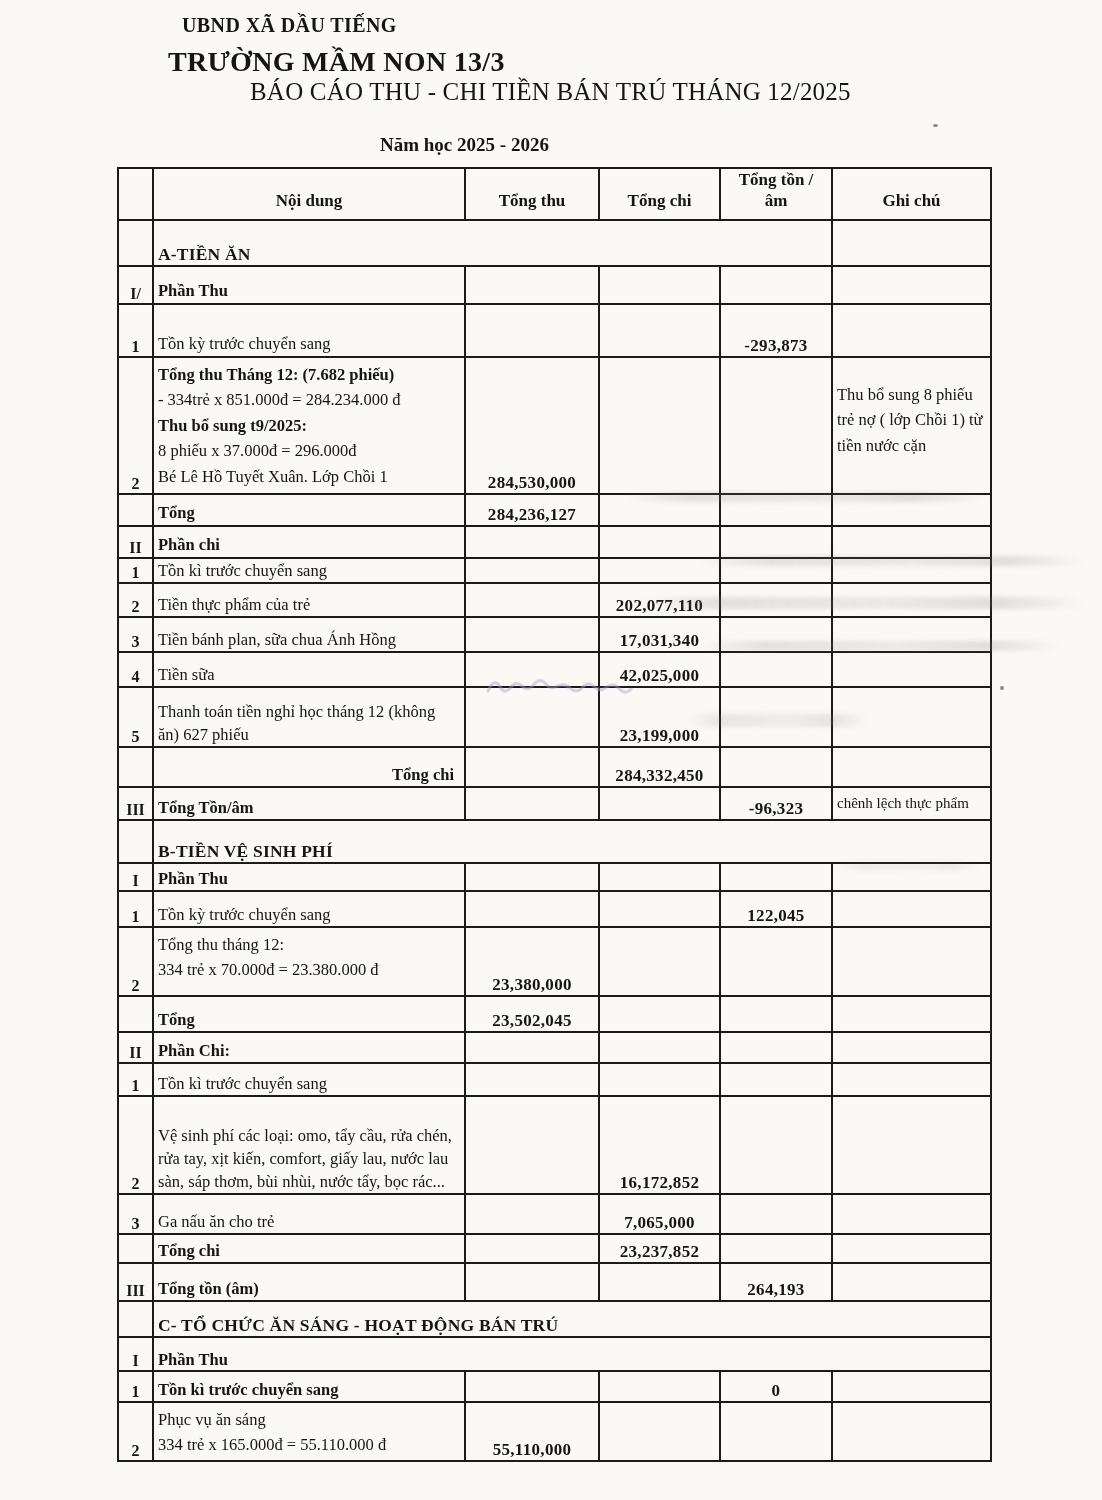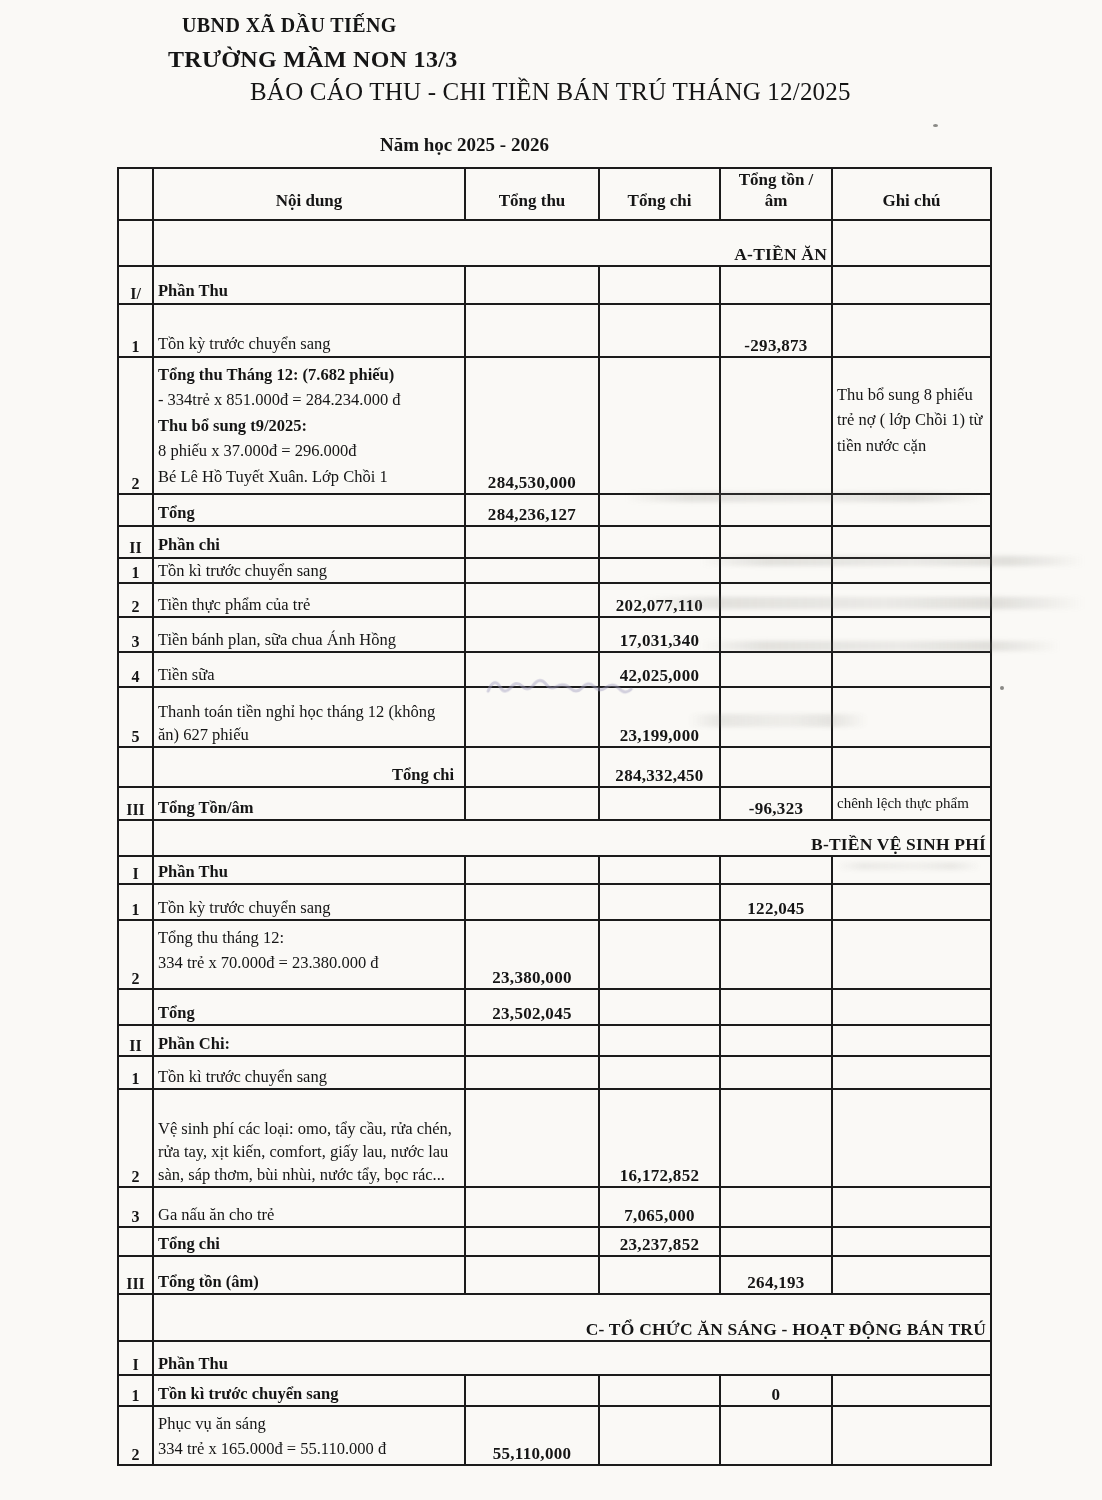--- a/index.html
+++ b/index.html
@@ -9,21 +9,21 @@
     font-family:"Liberation Serif","DejaVu Serif",serif;
     color:#151515;
   }
   .sheet{
     position:relative;width:1102px;height:1500px;
     background:#faf9f6;
     overflow:hidden;
   }
   
   .org1{position:absolute;left:182px;top:14px;font-size:20px;font-weight:bold;letter-spacing:.4px;}
-  .org2{position:absolute;left:168px;top:46px;font-size:24px;font-weight:bold;letter-spacing:.3px;}
+  .org2{position:absolute;left:168px;top:46px;font-size:28px;font-weight:bold;letter-spacing:.3px;}
   .doc-title{position:absolute;left:250px;top:78px;font-size:25px;font-weight:normal;letter-spacing:.2px;}
   .doc-subtitle{position:absolute;left:380px;top:134px;font-size:19px;font-weight:bold;}
 
   
   table.report{
     position:absolute;left:117px;top:167px;width:873px;
     border-collapse:collapse;table-layout:fixed;
   }
   table.report td, table.report th{
     border:2px solid #1b1b1b;
@@ -32,21 +32,21 @@
     overflow:hidden;
   }
   table.report th{
     font-weight:bold;text-align:center;font-size:17px;line-height:1.25;
     padding-bottom:7px;white-space:pre-line;
   }
   .c-num{text-align:center;font-weight:bold;font-size:16px;padding-bottom:5px;}
   .c-label{text-align:left;font-size:16.5px;line-height:1.4;padding-left:6px;padding-bottom:5px;}
   .c-val{text-align:center;font-weight:bold;font-size:17px;vertical-align:middle;letter-spacing:.3px;}
   .c-note{text-align:left;font-size:16px;line-height:1.5;padding-left:5px;}
-  .c-merge{text-align:right;font-weight:bold;font-size:17.5px;vertical-align:middle;letter-spacing:.2px;}
+  .c-merge{text-align:left;font-weight:bold;font-size:17.5px;vertical-align:middle;letter-spacing:.2px;}
   tr.part .c-label{font-weight:bold;}
   tr.part .c-note{font-size:15px;vertical-align:middle;}
   tr.total .c-label{font-weight:bold;}
   tr.total-right .c-label{font-weight:bold;text-align:right;padding-right:10px;}
   tr.item-bold .c-label{font-weight:bold;}
   tr.multi .c-label{vertical-align:top;padding-top:4px;line-height:1.55;}
   tr.multi .c-note{vertical-align:top;padding-top:24px;font-size:16.5px;line-height:1.55;}
   tr.item-top .c-label{vertical-align:top;padding-top:12px;}
   .c-merge-left{font-weight:bold;text-align:left;font-size:16.5px;padding-left:6px;padding-bottom:5px;}
 
@@ -215,21 +215,21 @@
         <tr class="part" style="height: 33px;">
           <td class="c-num">III</td>
           <td class="c-label">
             <div>Tổng Tồn/âm</div>
           </td>
           <td class="c-val"></td>
           <td class="c-val"></td>
           <td class="c-val">-96,323</td>
           <td class="c-note">chênh lệch thực phẩm</td>
         </tr>
-        <tr class="section" style="height: 36px;">
+        <tr class="section" style="height: 43px;">
           <td class="c-num"></td>
           <td class="c-merge" colspan="5">B-TIỀN VỆ SINH PHÍ</td>
         </tr>
         <tr class="part" style="height: 28px;">
           <td class="c-num">I</td>
           <td class="c-label">
             <div>Phần Thu</div>
           </td>
           <td class="c-val"></td>
           <td class="c-val"></td>
@@ -322,21 +322,21 @@
         <tr class="part" style="height: 38px;">
           <td class="c-num">III</td>
           <td class="c-label">
             <div>Tổng tồn (âm)</div>
           </td>
           <td class="c-val"></td>
           <td class="c-val"></td>
           <td class="c-val">264,193</td>
           <td class="c-note"></td>
         </tr>
-        <tr class="section" style="height: 47px;">
+        <tr class="section" style="height: 36px;">
           <td class="c-num"></td>
           <td class="c-merge" colspan="5">C- TỔ CHỨC ĂN SÁNG - HOẠT ĐỘNG BÁN TRÚ</td>
         </tr>
         <tr class="part" style="height: 34px;">
           <td class="c-num">I</td>
           <td class="c-merge-left" colspan="5">
             <div>Phần Thu</div>
           </td>
         </tr>
         <tr class="item-bold" style="height: 31px;">

